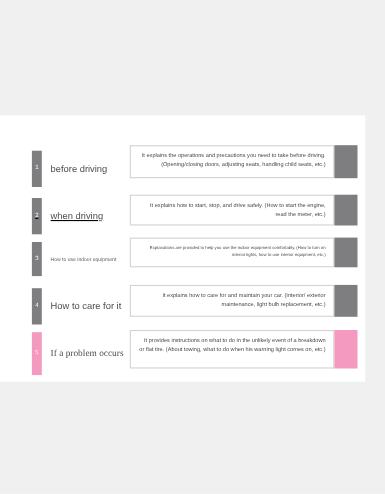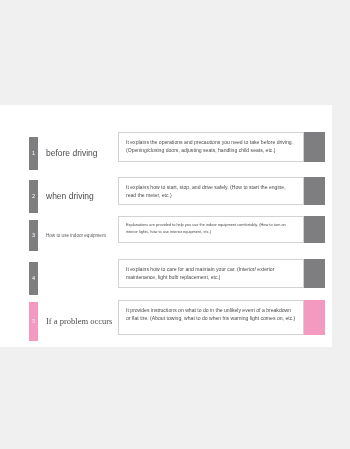--- a/index.html
+++ b/index.html
@@ -17,20 +17,21 @@
 
   
   #slide-page {
     position: absolute;
     left: 0;
     top: 105px;
     width: 332px;
     height: 242px;
     background: #ffffff;
     box-sizing: border-box;
+    text-align: right;
   }
 
   
   #rows {
     position: absolute;
     left: 0;
     top: 0;
     width: 100%;
     height: 100%;
   }
@@ -118,21 +119,21 @@
         <div class="row-left" style="top: 5px;">
           <div class="num-tab" style="height: 33px;">1</div>
           <div class="row-label">before driving</div>
         </div>
         <div class="row-right" style="top: 0px;">
           <div class="desc-box" style="height: 30px;">It explains the operations and precautions you need to take before driving. (Opening/closing doors, adjusting seats, handling child seats, etc.)</div>
           <div class="end-block" style="height: 30px;"></div>
         </div>
       </div>
       <div class="row" style="top: 70px;">
-        <div class="row-left" style="top: 5px;">
+        <div class="row-left" style="top: 5px; text-decoration: underline;">
           <div class="num-tab" style="height: 33px;">2</div>
           <div class="row-label">when driving</div>
         </div>
         <div class="row-right" style="top: 2px;">
           <div class="desc-box" style="height: 28px;">It explains how to start, stop, and drive safely. (How to start the engine, read the meter, etc.)</div>
           <div class="end-block" style="height: 28px;"></div>
         </div>
       </div>
       <div class="row" style="top: 111px;">
         <div class="row-left" style="top: 4px;">
@@ -140,20 +141,21 @@
           <div class="row-label small">How to use indoor equipment</div>
         </div>
         <div class="row-right" style="top: 0px;">
           <div class="desc-box tiny" style="height: 27px;">Explanations are provided to help you use the indoor equipment comfortably. (How to turn on interior lights, how to use interior equipment, etc.)</div>
           <div class="end-block" style="height: 27px;"></div>
         </div>
       </div>
       <div class="row" style="top: 152px;">
         <div class="row-left" style="top: 5px;">
           <div class="num-tab" style="height: 33px;">4</div>
+          <div class="row-label">How to care for it</div>
         </div>
         <div class="row-right" style="top: 2px;">
           <div class="desc-box" style="height: 29px;">It explains how to care for and maintain your car. (Interior/ exterior maintenance, light bulb replacement, etc.)</div>
           <div class="end-block" style="height: 29px;"></div>
         </div>
       </div>
       <div class="row accent" style="top: 193px;">
         <div class="row-left" style="top: 4px; font-family: Liberation Serif, serif;">
           <div class="num-tab" style="height: 39px;">5</div>
           <div class="row-label">If a problem occurs</div>

